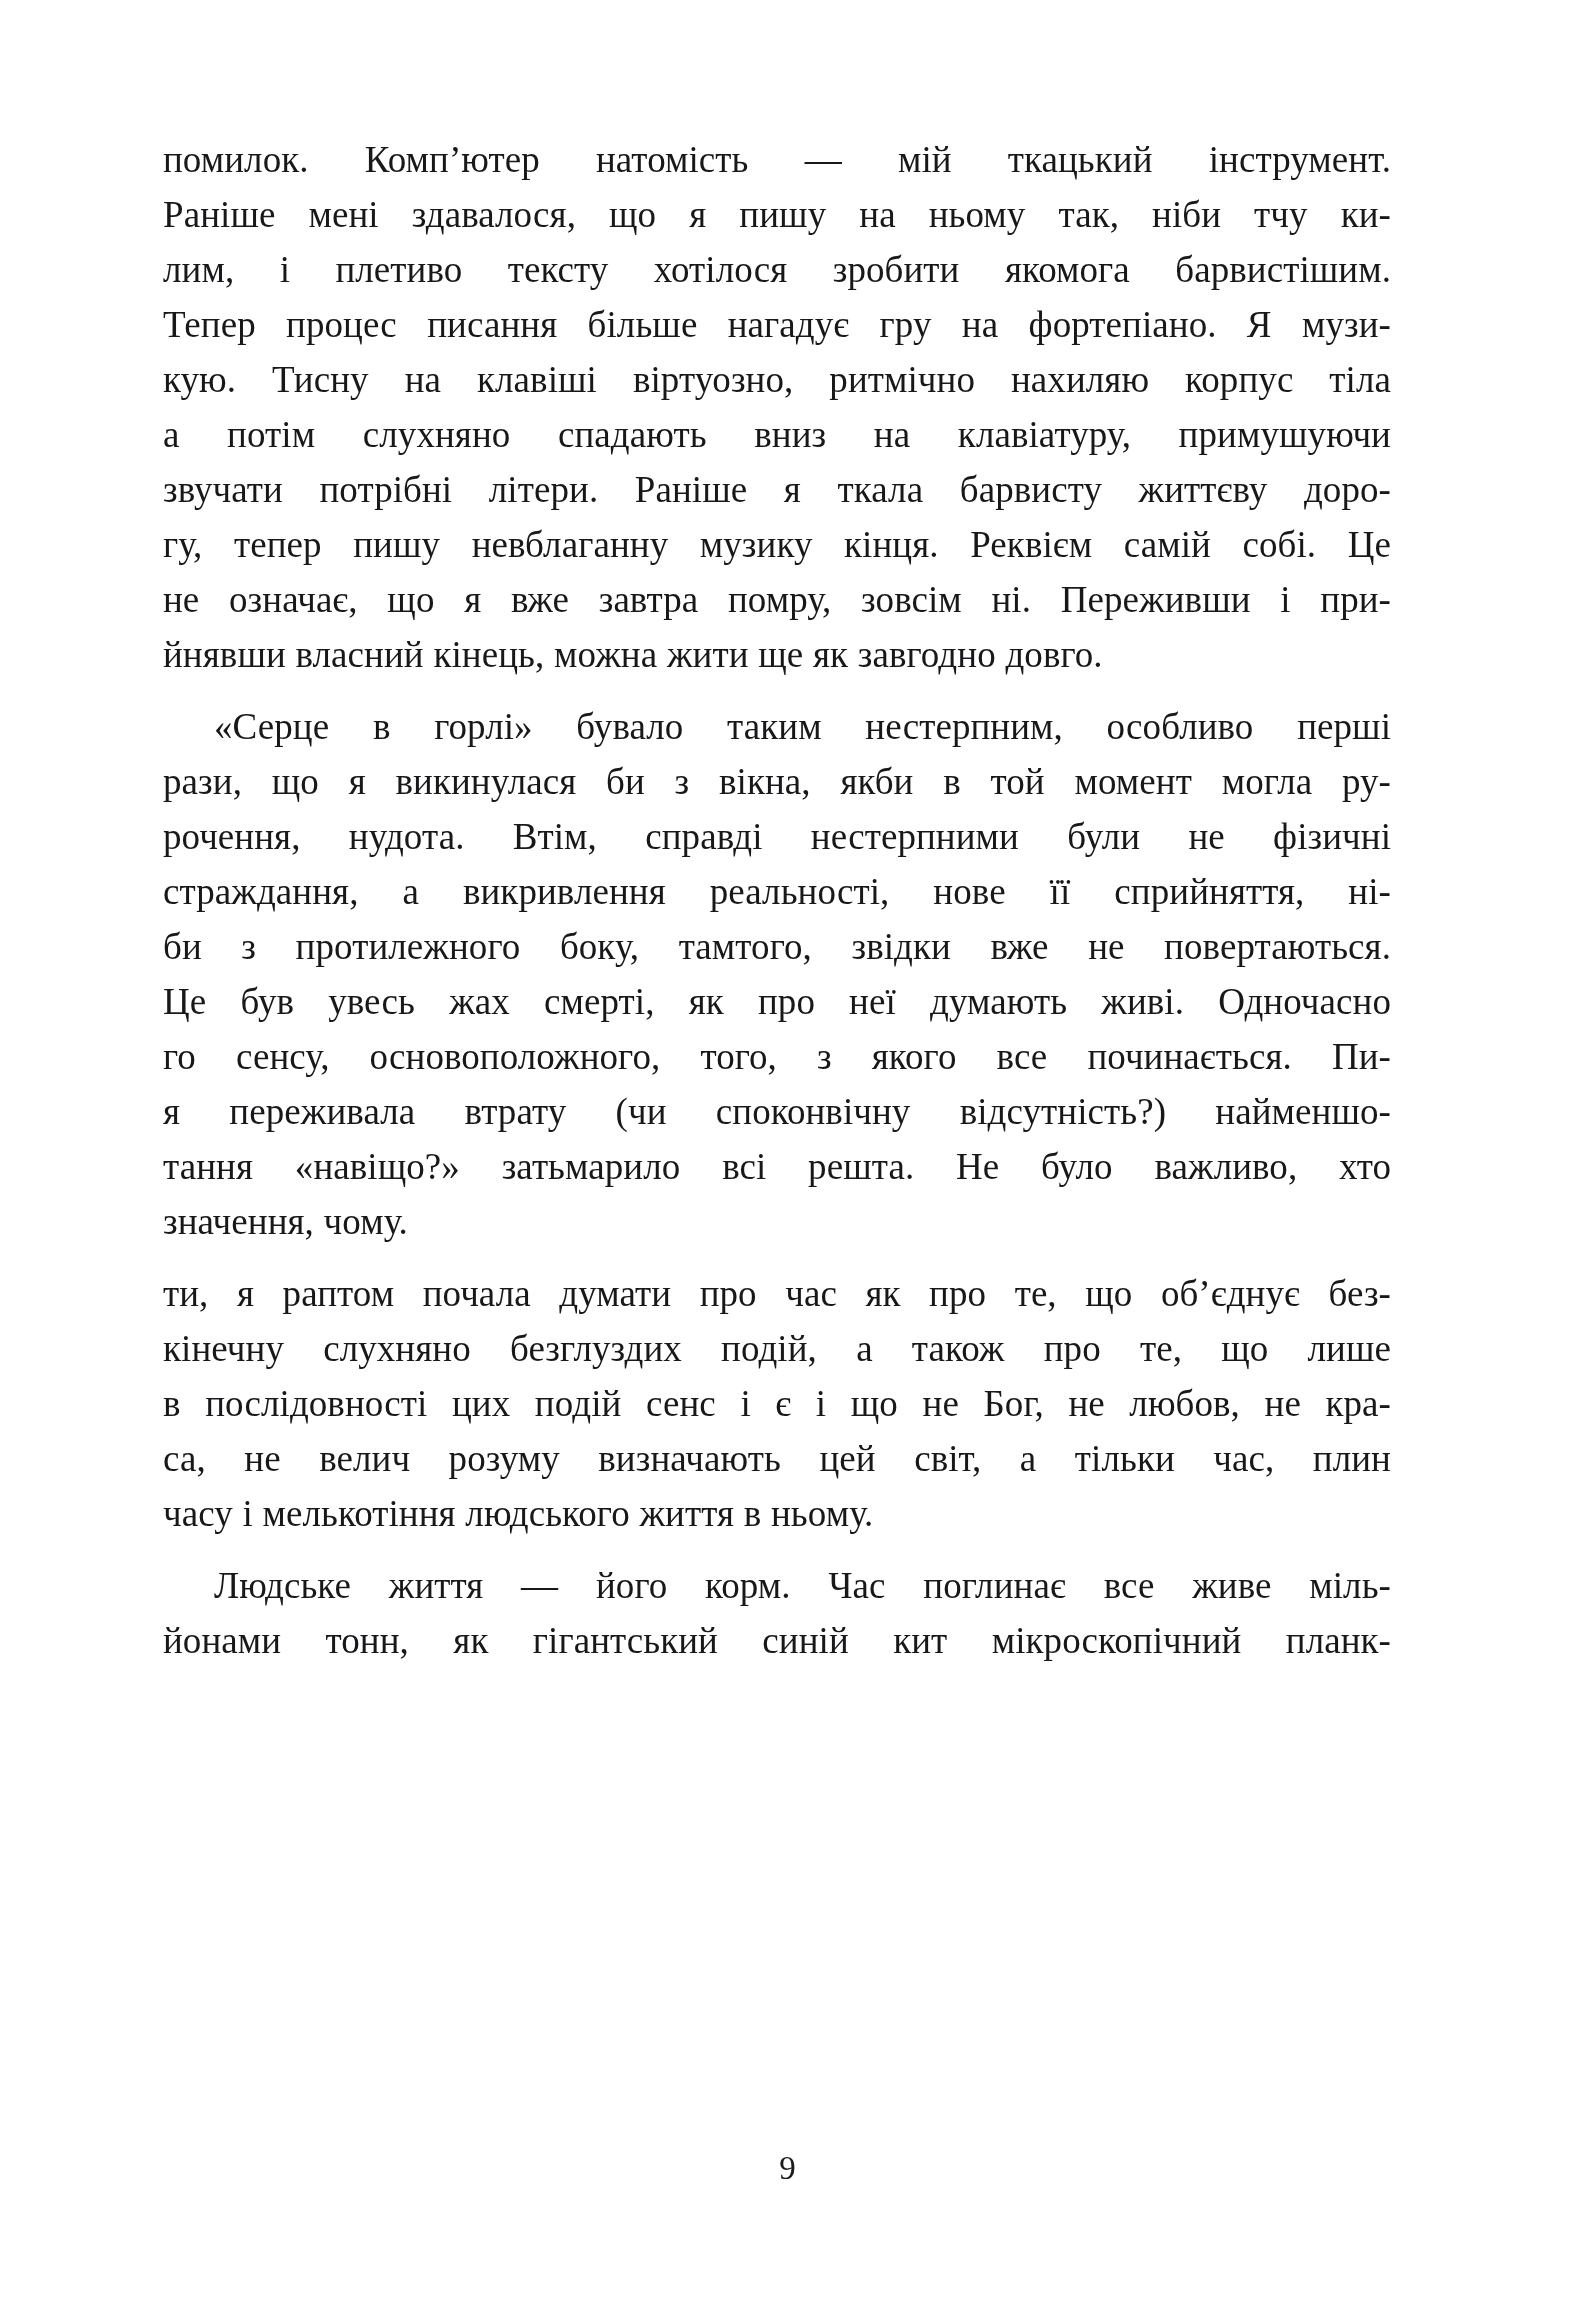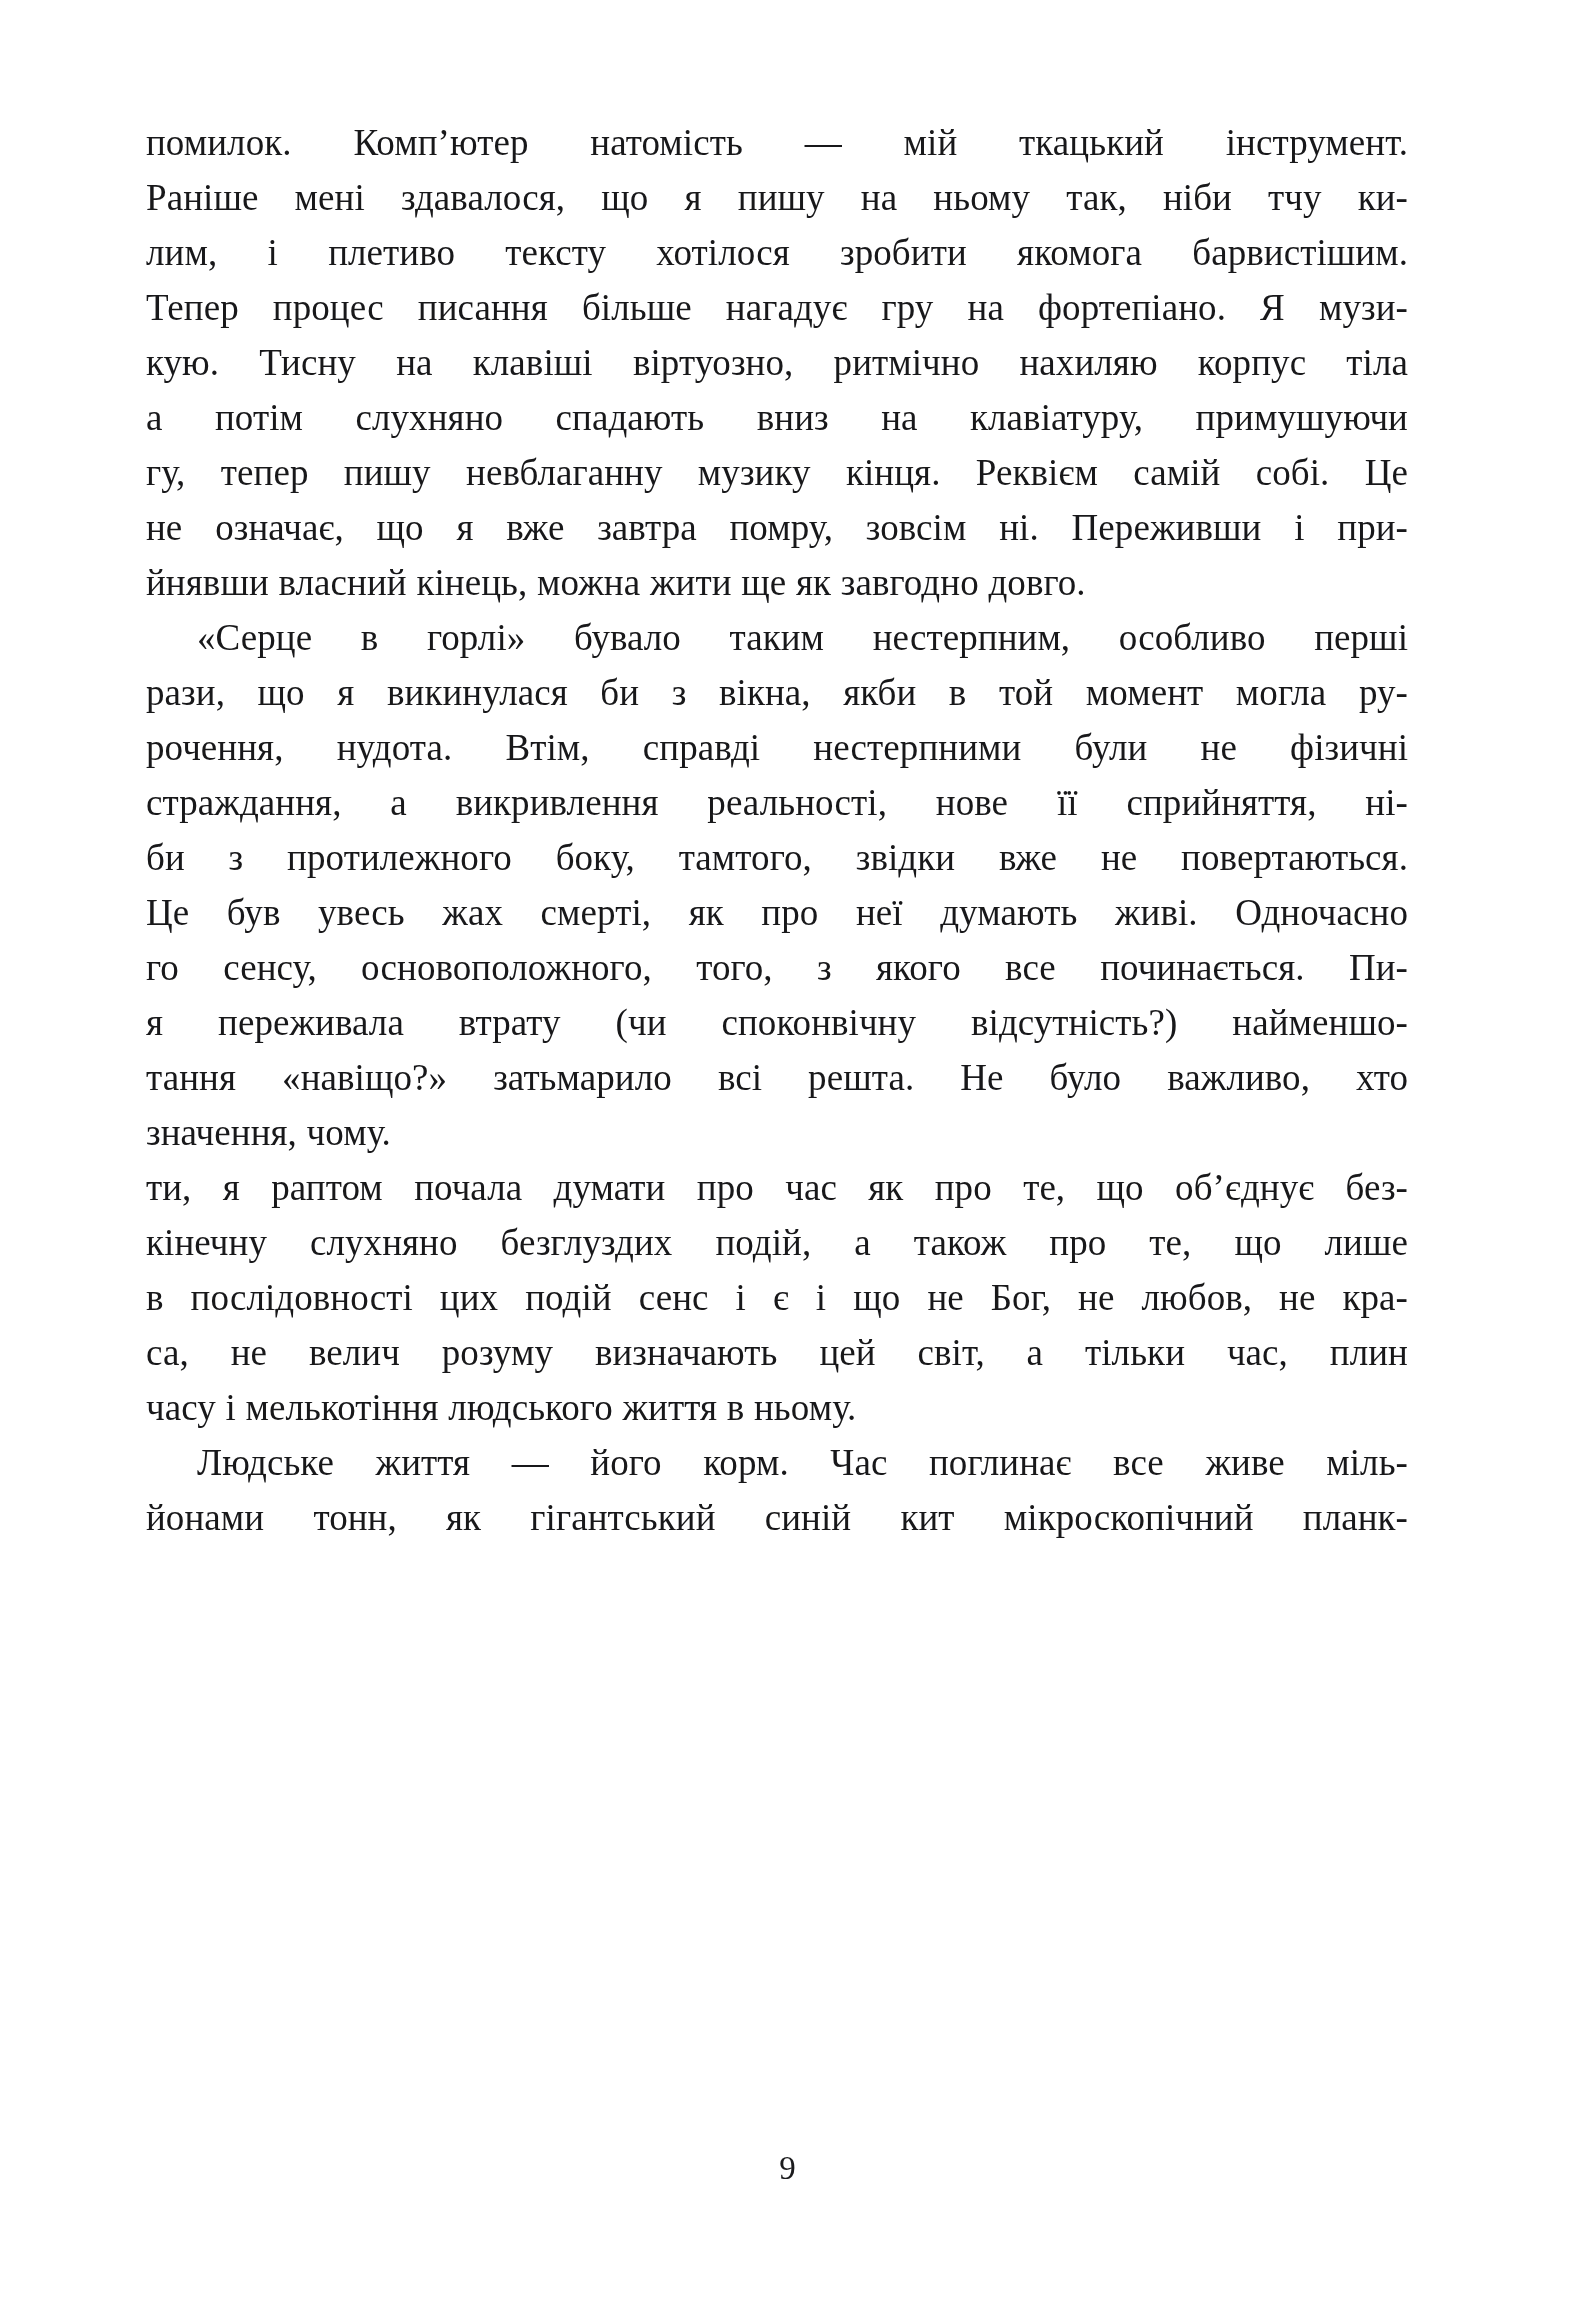--- a/index.html
+++ b/index.html
@@ -16,21 +16,21 @@
     box-sizing: border-box;
     overflow: hidden;
   }
   .text-block {
     position: absolute;
     left: 146px;
     top: 115px;
     width: 1262px;
   }
   .para {
-    margin: 0;
+    margin: 17px;
     font-family: "Liberation Serif", "DejaVu Serif", serif;
     font-size: 37px;
     line-height: 55px;
     color: #18181a;
     text-align: justify;
     text-align-last: left;
     hyphens: manual;
     -webkit-hyphens: manual;
     word-spacing: 0.01em;
     letter-spacing: 0.002em;
@@ -70,20 +70,21 @@
 <div class="page">
 
   <div class="text-block">
       <p class="para">
         <span class="ln"><span>помилок. Комп’ютер натомість — мій ткацький інструмент.</span></span>
         <span class="ln"><span>Раніше мені здавалося, що я пишу на ньому так, ніби тчу ки-</span></span>
         <span class="ln"><span>лим, і плетиво тексту хотілося зробити якомога барвистішим.</span></span>
         <span class="ln"><span>Тепер процес писання більше нагадує гру на фортепіано. Я музи-</span></span>
         <span class="ln"><span>кую. Тисну на клавіші віртуозно, ритмічно нахиляю корпус тіла</span></span>
         <span class="ln"><span>а потім слухняно спадають вниз на клавіатуру, примушуючи</span></span>
+        <span class="ln"><span>звучати потрібні літери. Раніше я ткала барвисту життєву доро-</span></span>
         <span class="ln"><span>гу, тепер пишу невблаганну музику кінця. Реквієм самій собі. Це</span></span>
         <span class="ln"><span>не означає, що я вже завтра помру, зовсім ні. Переживши і при-</span></span>
         <span class="ln last"><span>йнявши власний кінець, можна жити ще як завгодно довго.</span></span>
       </p>
       <p class="para">
         <span class="ln"><span class="indent"></span><span>«Серце в горлі» бувало таким нестерпним, особливо перші</span></span>
         <span class="ln"><span>рази, що я викинулася би з вікна, якби в той момент могла ру-</span></span>
         <span class="ln"><span>рочення, нудота. Втім, справді нестерпними були не фізичні</span></span>
         <span class="ln"><span>страждання, а викривлення реальності, нове її сприйняття, ні-</span></span>
         <span class="ln"><span>би з протилежного боку, тамтого, звідки вже не повертаються.</span></span>

